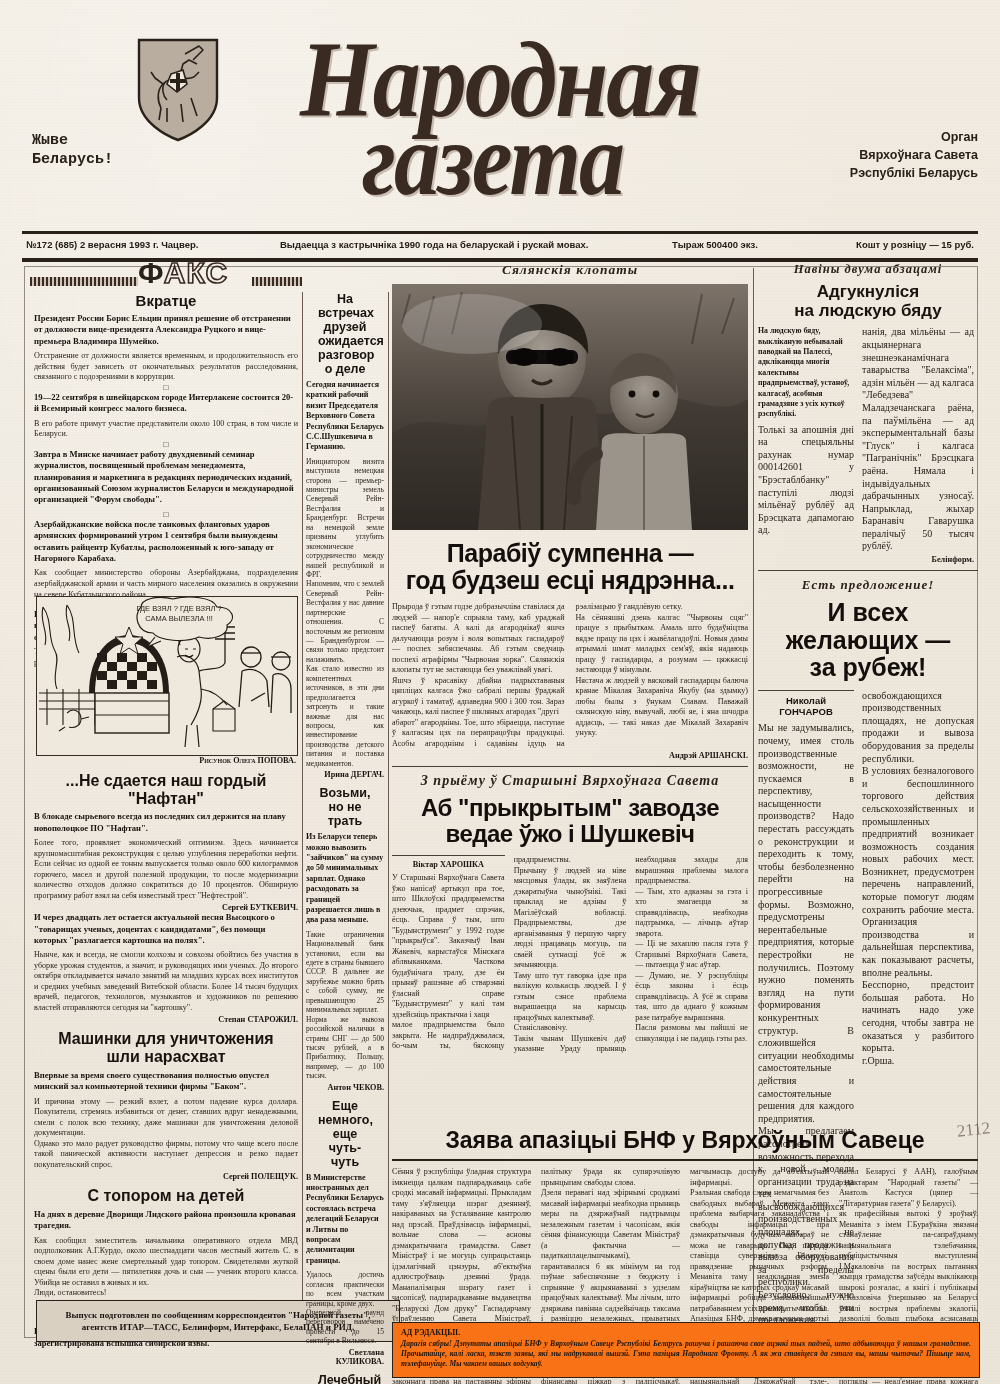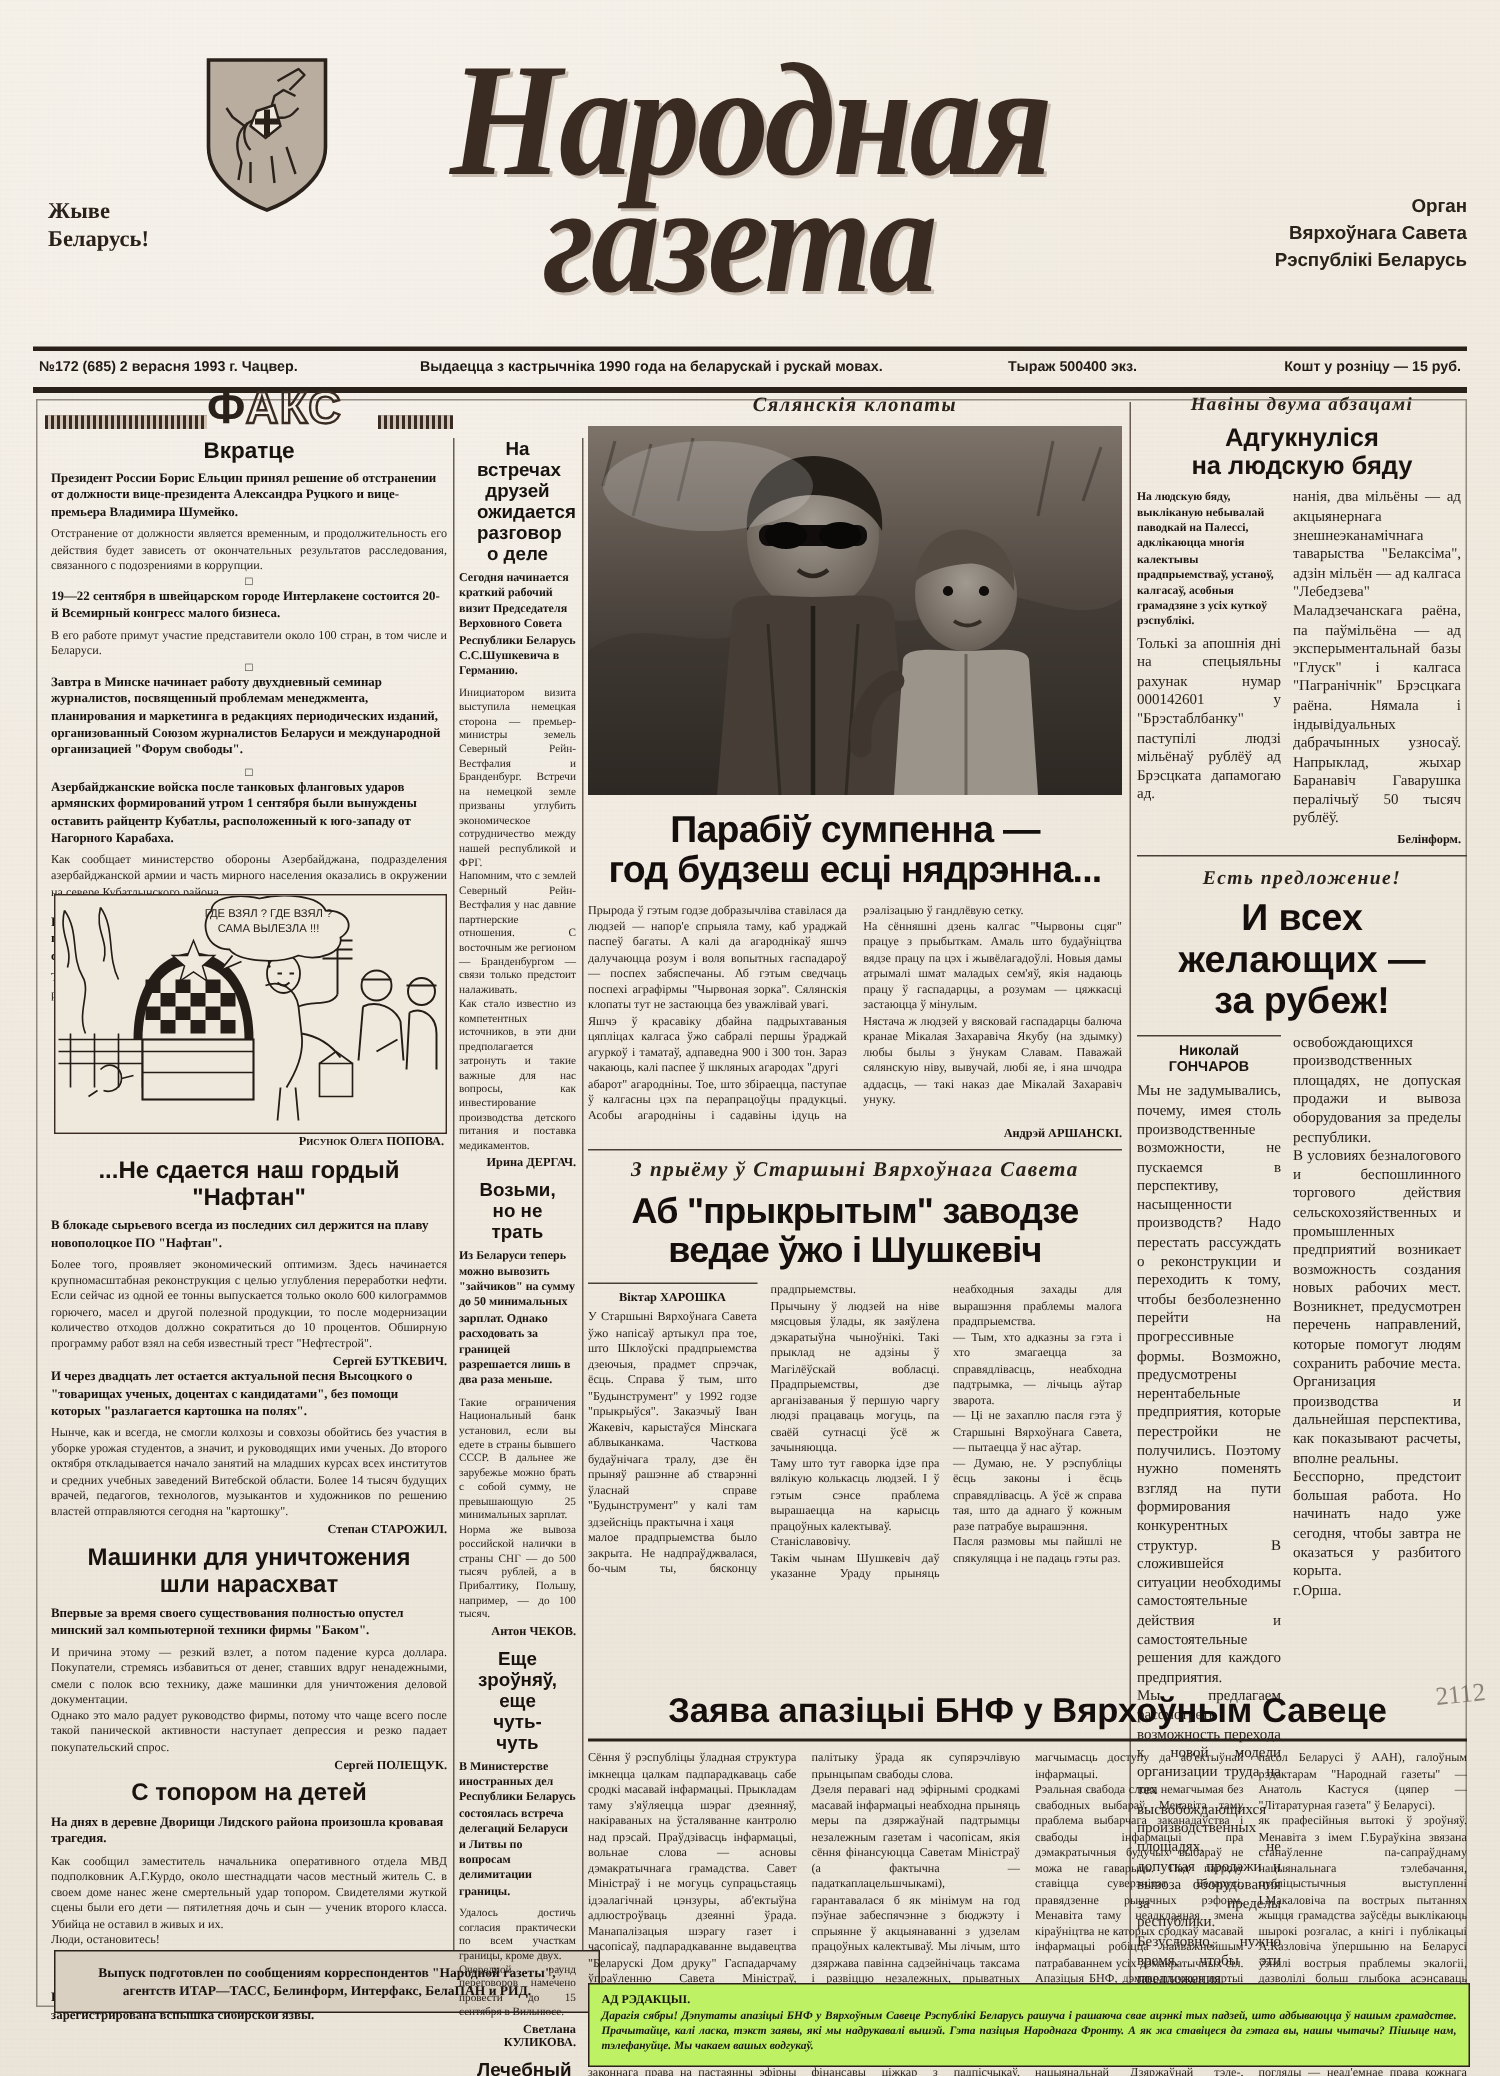--- a/index.html
+++ b/index.html
@@ -18,21 +18,21 @@
       linear-gradient(180deg,#f2ece2 0%,#eee7dc 40%,#ebe4d8 100%);
   }
   .noise{position:absolute;inset:0;pointer-events:none;opacity:.25;
     background-image:
       repeating-linear-gradient(0deg, rgba(120,100,80,.05) 0 1px, rgba(0,0,0,0) 1px 3px),
       repeating-linear-gradient(90deg, rgba(120,100,80,.04) 0 1px, rgba(0,0,0,0) 1px 4px);
   }
 
   
   .masthead{position:absolute;left:0;top:0;width:1000px;height:232px;}
-  .slogan{position:absolute;left:32px;top:132px;font-weight:700;font-size:15px;line-height:1.25;color:#2a211b;}
+  .slogan{position:absolute;left:32px;top:132px;font-weight:700;font-size:15px;line-height:1.25;color:#2a211b;font-family:Liberation Mono, monospace;}
   .coat{position:absolute;left:137px;top:38px;width:82px;height:104px;}
   .title-wrap{position:absolute;left:300px;top:28px;width:560px;height:185px;}
   .t-nar,.t-gaz{
     position:absolute;font-family:"Liberation Serif",serif;font-weight:700;font-style:italic;
     color:#3a2b22;letter-spacing:-2px;white-space:nowrap;
     text-shadow:2px 2px 0 rgba(120,95,75,.35);
   }
   .t-nar{left:0;top:-4px;font-size:96px;transform:scaleY(1.12);}
   .t-gaz{left:62px;top:78px;font-size:92px;transform:scaleY(1.12);}
   .organ{position:absolute;right:22px;top:128px;text-align:right;font-family:"Liberation Sans",sans-serif;
@@ -323,21 +323,21 @@
   </div>
   <div>
     <div class="hl hl2" style="white-space:pre-line">Возьми,
 но не трать</div>
     <div class="lead">Из Беларуси теперь можно вывозить "зайчиков" на сумму до 50 минимальных зарплат. Однако расходовать за границей разрешается лишь в два раза меньше.</div>
     <div class="body-txt" style="white-space:pre-line">Такие ограничения Национальный банк установил, если вы едете в страны бывшего СССР. В дальнее же зарубежье можно брать с собой сумму, не превышающую 25 минимальных зарплат.
 Норма же вывоза российской налички в страны СНГ — до 500 тысяч рублей, а в Прибалтику, Польшу, например, — до 100 тысяч.</div>
     <div class="sig">Антон ЧЕКОВ.</div>
   </div>
   <div>
-    <div class="hl hl2" style="white-space:pre-line">Еще зроўняў,
+    <div class="hl hl2" style="white-space:pre-line">Еще немного,
 еще чуть-чуть</div>
     <div class="lead">В Министерстве иностранных дел Республики Беларусь состоялась встреча делегаций Беларуси и Литвы по вопросам делимитации границы.</div>
     <div class="body-txt" style="white-space:pre-line">Удалось достичь согласия практически по всем участкам границы, кроме двух.
 Очередной раунд переговоров намечено провести до 15 сентября в Вильнюсе.</div>
     <div class="sig">Светлана КУЛИКОВА.</div>
   </div>
   <div>
     <div class="hl hl2" style="white-space:pre-line">Лечебный сад
 открыт</div>
     <div class="lead">Вчера в Минске открыт пока единственный в республике детский сад для детей с онкологическими заболеваниями.</div>
@@ -478,18 +478,18 @@
 Праўдзівасць інфармацыі, вольнае слова — асновы дэмакратычнага грамадства. Савет Міністраў і не могуць супрацьстаяць ідэалагічнай цэнзуры, аб'ектыўна адлюстроўваць дзеянні ўрада. Манапалізацыя шэрагу газет і часопісаў, падпарадкаванне выдавецтва "Беларускі Дом друку" Гаспадарчаму ўпраўленню Савета Міністраў, звальненні і цкаванне праўдалюбівых газет, спыненне выпуску расійскіх журналістаў, спыненне вяшчання незалежных тэлекампаній, адмова ў прадастаўленні дэпутацкай апазіцыі законнага права на пастаянны эфірны час — гэтыя і многія іншыя прыклады характарызуюць інфармацыйную палітыку ўрада як супярэчлівую прынцыпам свабоды слова.</div>
     <div class="body-txt">Дзеля перавагі над эфірнымі сродкамі масавай інфармацыі неабходна прыняць меры па дзяржаўнай падтрымцы незалежным газетам і часопісам, якія сёння фінансуюцца Саветам Міністраў (а фактычна — падаткаплацельшчыкамі), гарантавалася б як мінімум на год пэўнае забеспячэнне з бюджэту і спрыянне ў акцыянаванні з удзелам працоўных калектываў. Мы лічым, што дзяржава павінна садзейнічаць таксама і развіццю незалежных, прыватных тэле- і радыёкампаній, інфармацыйных агенцтваў і перыядычных выданняў. Мэтазгодна спрашчэнне працэдуры рэгістрацыі сродкаў масавай інфармацыі. З тым, каб зняць фінансавы ціжкар з падпісчыкаў, забяспечыць усім грамадзянам магчымасць доступу да аб'ектыўнай інфармацыі.</div>
     <div class="body-txt" style="white-space:pre-line">Рэальная свабода слова немагчымая без свабодных выбараў. Менавіта таму праблема выбарчага заканадаўства і свабоды інфармацыі пра дэмакратычныя будучых выбараў не можа не гаварыць. Пад пагрозу ставіцца суверэнітэт Беларусі, правядзенне рыначных рэформ. Менавіта таму неадкладная змена кіраўніцтва не каторых сродкаў масавай інфармацыі робіцца найважнейшым патрабаваннем усіх дэмакратычных сіл. Апазіцыя БНФ, дэмакратычныя партыі і рухі могуць прапанаваць людзей, здольных ажыццявіць праграму рэфармавання прэсы, радыё, тэлебачання.
 Мы лічым, што старшынёй нацыянальнай Дзяржаўнай тэле-, радыёкампаніі павінен быць прызначаны Генадзь Бураўкін (цяпер — пасол Беларусі ў ААН), галоўным рэдактарам "Народнай газеты" — Анатоль Кастуся (цяпер — "Літаратурная газета" ў Беларусі).</div>
     <div class="body-txt" style="white-space:pre-line">як прафесійныя вытокі ў зроўняў. Менавіта з імем Г.Бураўкіна звязана станаўленне па-сапраўднаму нацыянальнага тэлебачання, публіцыстычныя выступленні І.Макаловіча па вострых пытаннях жыцця грамадства заўсёды выклікаюць шырокі розгалас, а кнігі і публікацыі А.Казловіча ўпершыню на Беларусі ўзнялі вострыя праблемы экалогіі, дазволілі больш глыбока асэнсаваць жыццё сучаснай вёскі. Перакананыя, што іх прафесіяналізм і багаты вопыт пойдуць на карысць грамадства.
 Магчымасць атрымліваць аб'ектыўную інфармацыю і свабодна выказваць свае погляды — неад'емнае права кожнага грамадзяніна.</div>
   </div>
 
 </div>
 
-<div class="notebox" style="left:392px;top:1322px;width:570px;height:44px;background:#bef264;">
+<div class="notebox" style="left:392px;top:1322px;width:570px;height:44px;background:#f97316;">
   <div style="font-weight:700;font-size:8px;margin-bottom:2px">АД РЭДАКЦЫІ.</div>
   <div class="t">Дарагія сябры! Дэпутаты апазіцыі БНФ у Вярхоўным Савеце Рэспублікі Беларусь рашуча і рашаюча свае ацэнкі тых падзей, што адбываюцца ў нашым грамадстве. Прачытайце, калі ласка, тэкст заявы, які мы надрукавалі вышэй. Гэта пазіцыя Народнага Фронту. А як жа ставіцеся да гэтага вы, нашы чытачы? Пішыце нам, тэлефануйце. Мы чакаем вашых водгукаў.</div>
 </div>
 
 <div class="pencil">2112</div>
 
 </body></html>

